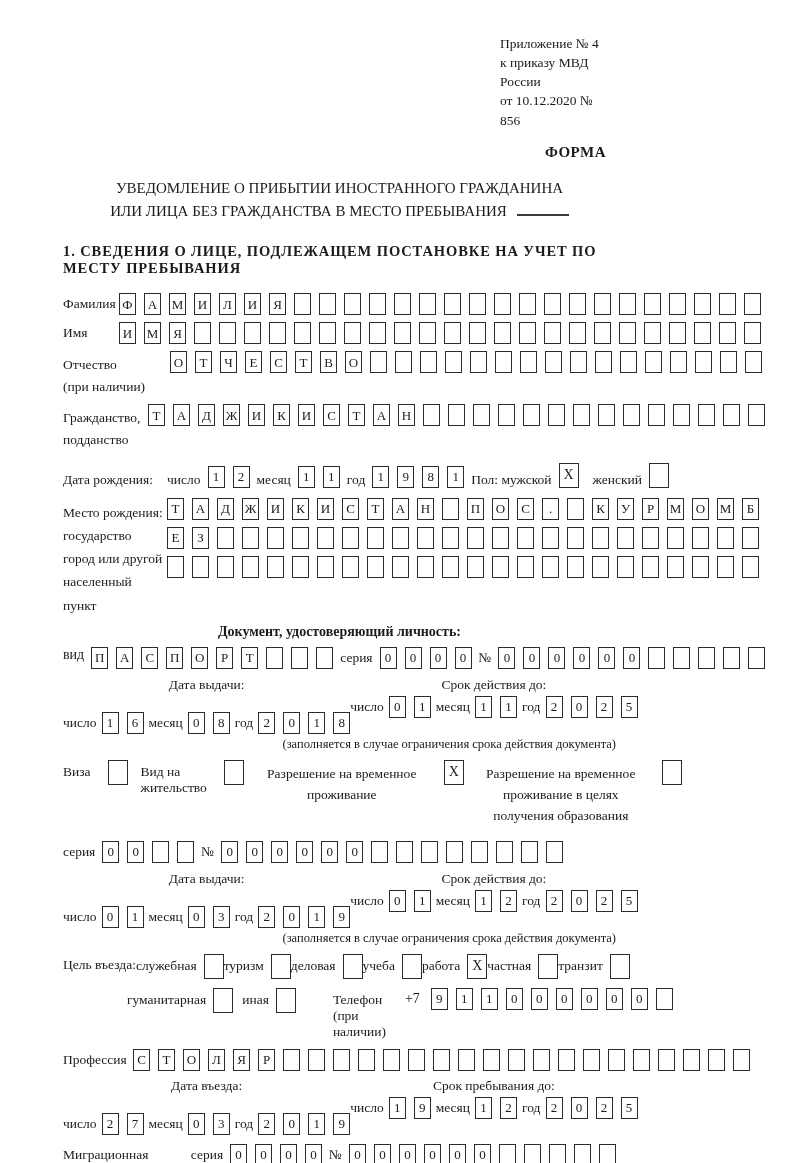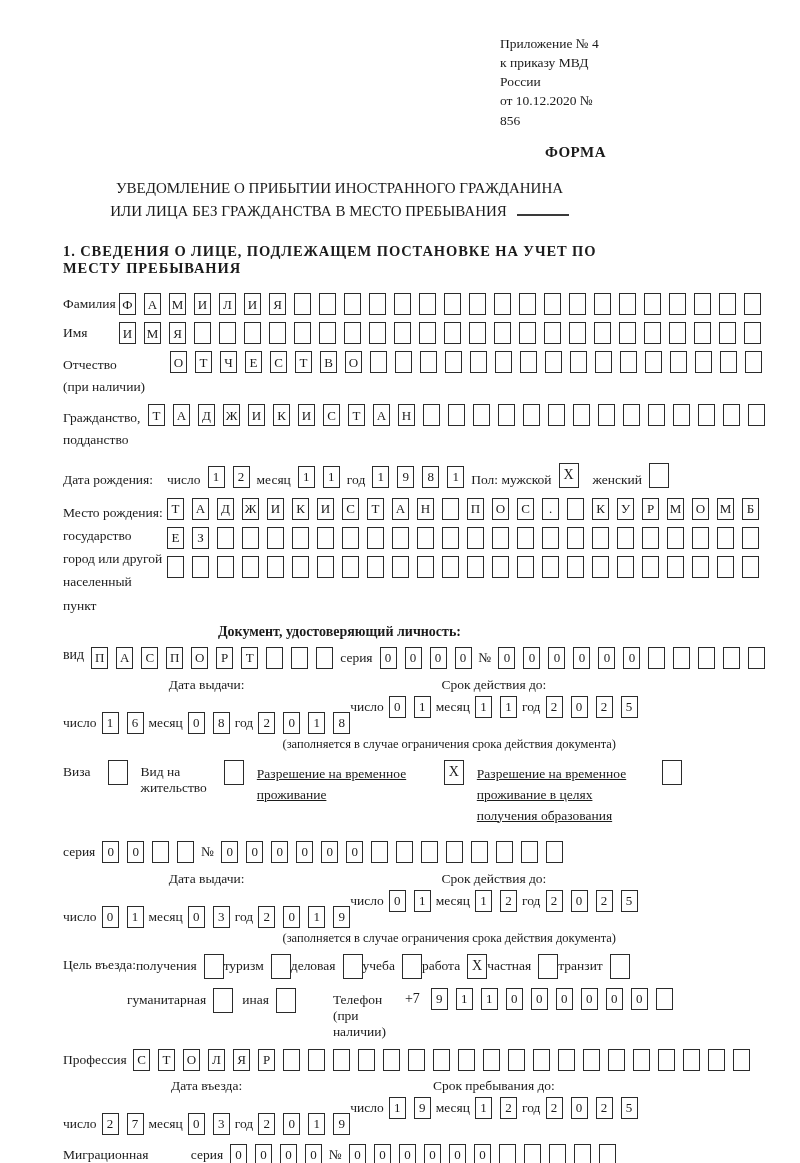--- a/index.html
+++ b/index.html
@@ -65,21 +65,21 @@
   .dline { display:flex; align-items:flex-start; gap:5px; }
   .dline .inline-lbl { padding-top:3px; }
   .note { font-size:12.5px; text-align:right; margin:3px 0 8px 0; }
 
   .para { font-size:14px; line-height:1.75; margin-bottom:2px; }
 
   
   .permitrow { display:flex; align-items:flex-start; gap:13px; margin:6px 0 14px 0; }
   .chk-item { display:flex; align-items:flex-start; gap:17px; }
   .chk-item .clbl { font-size:13.5px; padding-top:4px; }
-  .clbl-c { text-align:left; line-height:1.55;text-decoration:underline; }
+  .clbl-c { text-align:center; line-height:1.55; }
   .w170 { width:170px; }
   .w168 { width:168px; }
 
   
   .purposerow { display:flex; align-items:flex-start; justify-content:space-between; margin-bottom:9px; }
   .p-item { display:inline-flex; align-items:flex-start; gap:7px; }
   .p-item .plbl { font-size:13.5px; padding-top:4px; }
   .purposerow2 { display:flex; align-items:flex-start; gap:9px; margin:0 0 9px 64px; }
   .phone-lbl { padding:4px 10px 0 28px; font-size:13.5px; }
   .plus7 { font-size:14px; padding-top:3px; margin-right:2px; }
@@ -545,21 +545,21 @@
             <div class="cell">5</div>
           </span>
       </div>
     </div>
   </div>
   <div class="note">(заполняется в случае ограничения срока действия документа)</div>
 
   <div class="purposerow">
     <span class="inline-lbl">Цель въезда:</span>
     <span class="p-item">
-        <span class="plbl">получения</span>
+        <span class="plbl">служебная</span>
         <span class="cells">
           <div class="cell big"></div>
         </span>
       </span>
     <span class="p-item">
         <span class="plbl">туризм</span>
         <span class="cells">
           <div class="cell big"></div>
         </span>
       </span>

